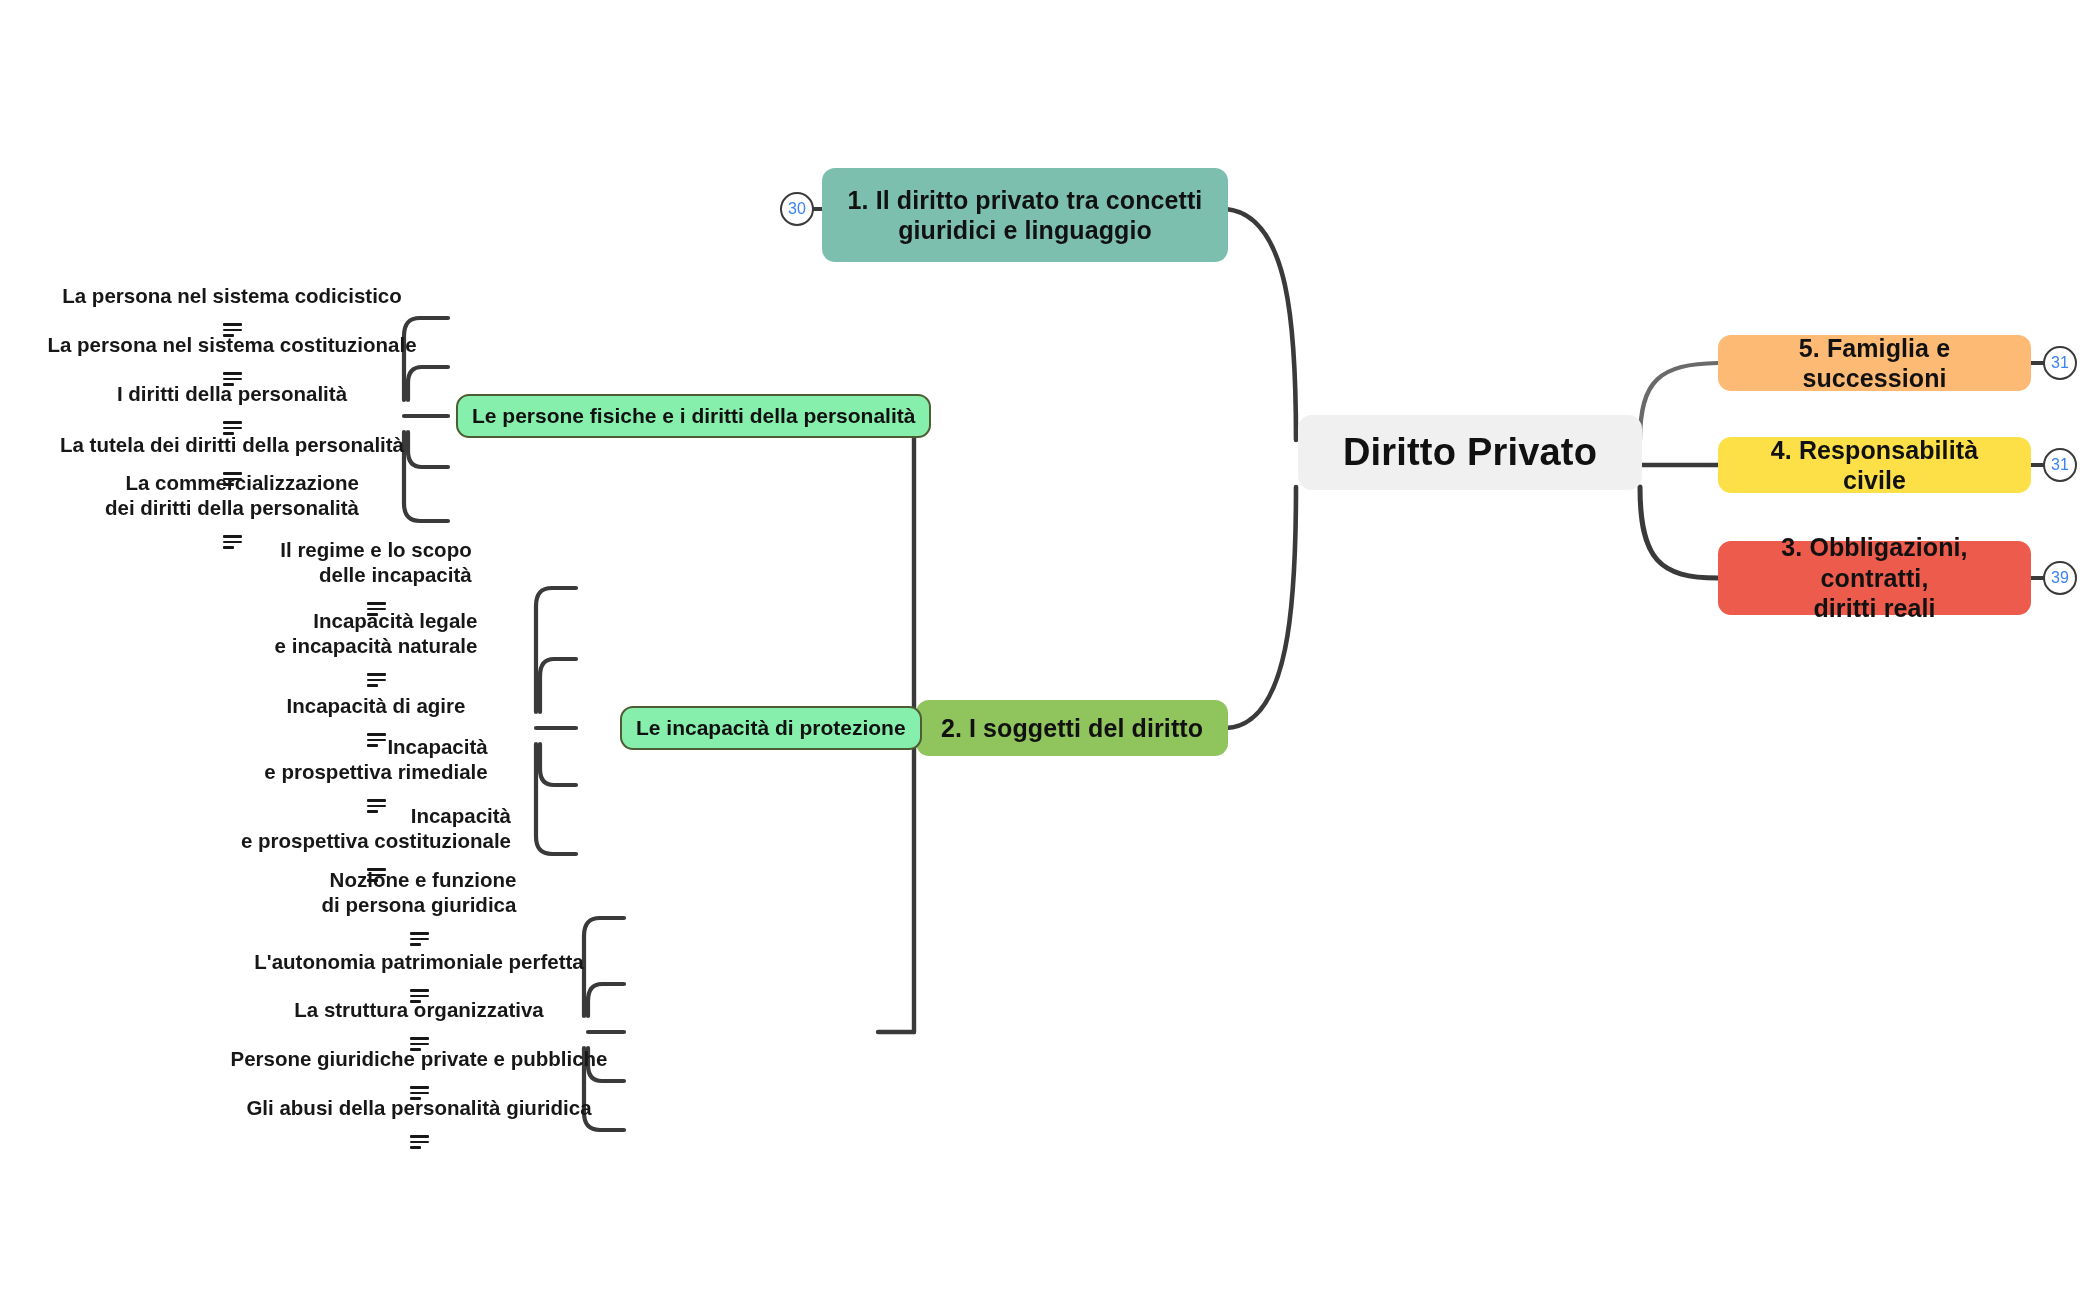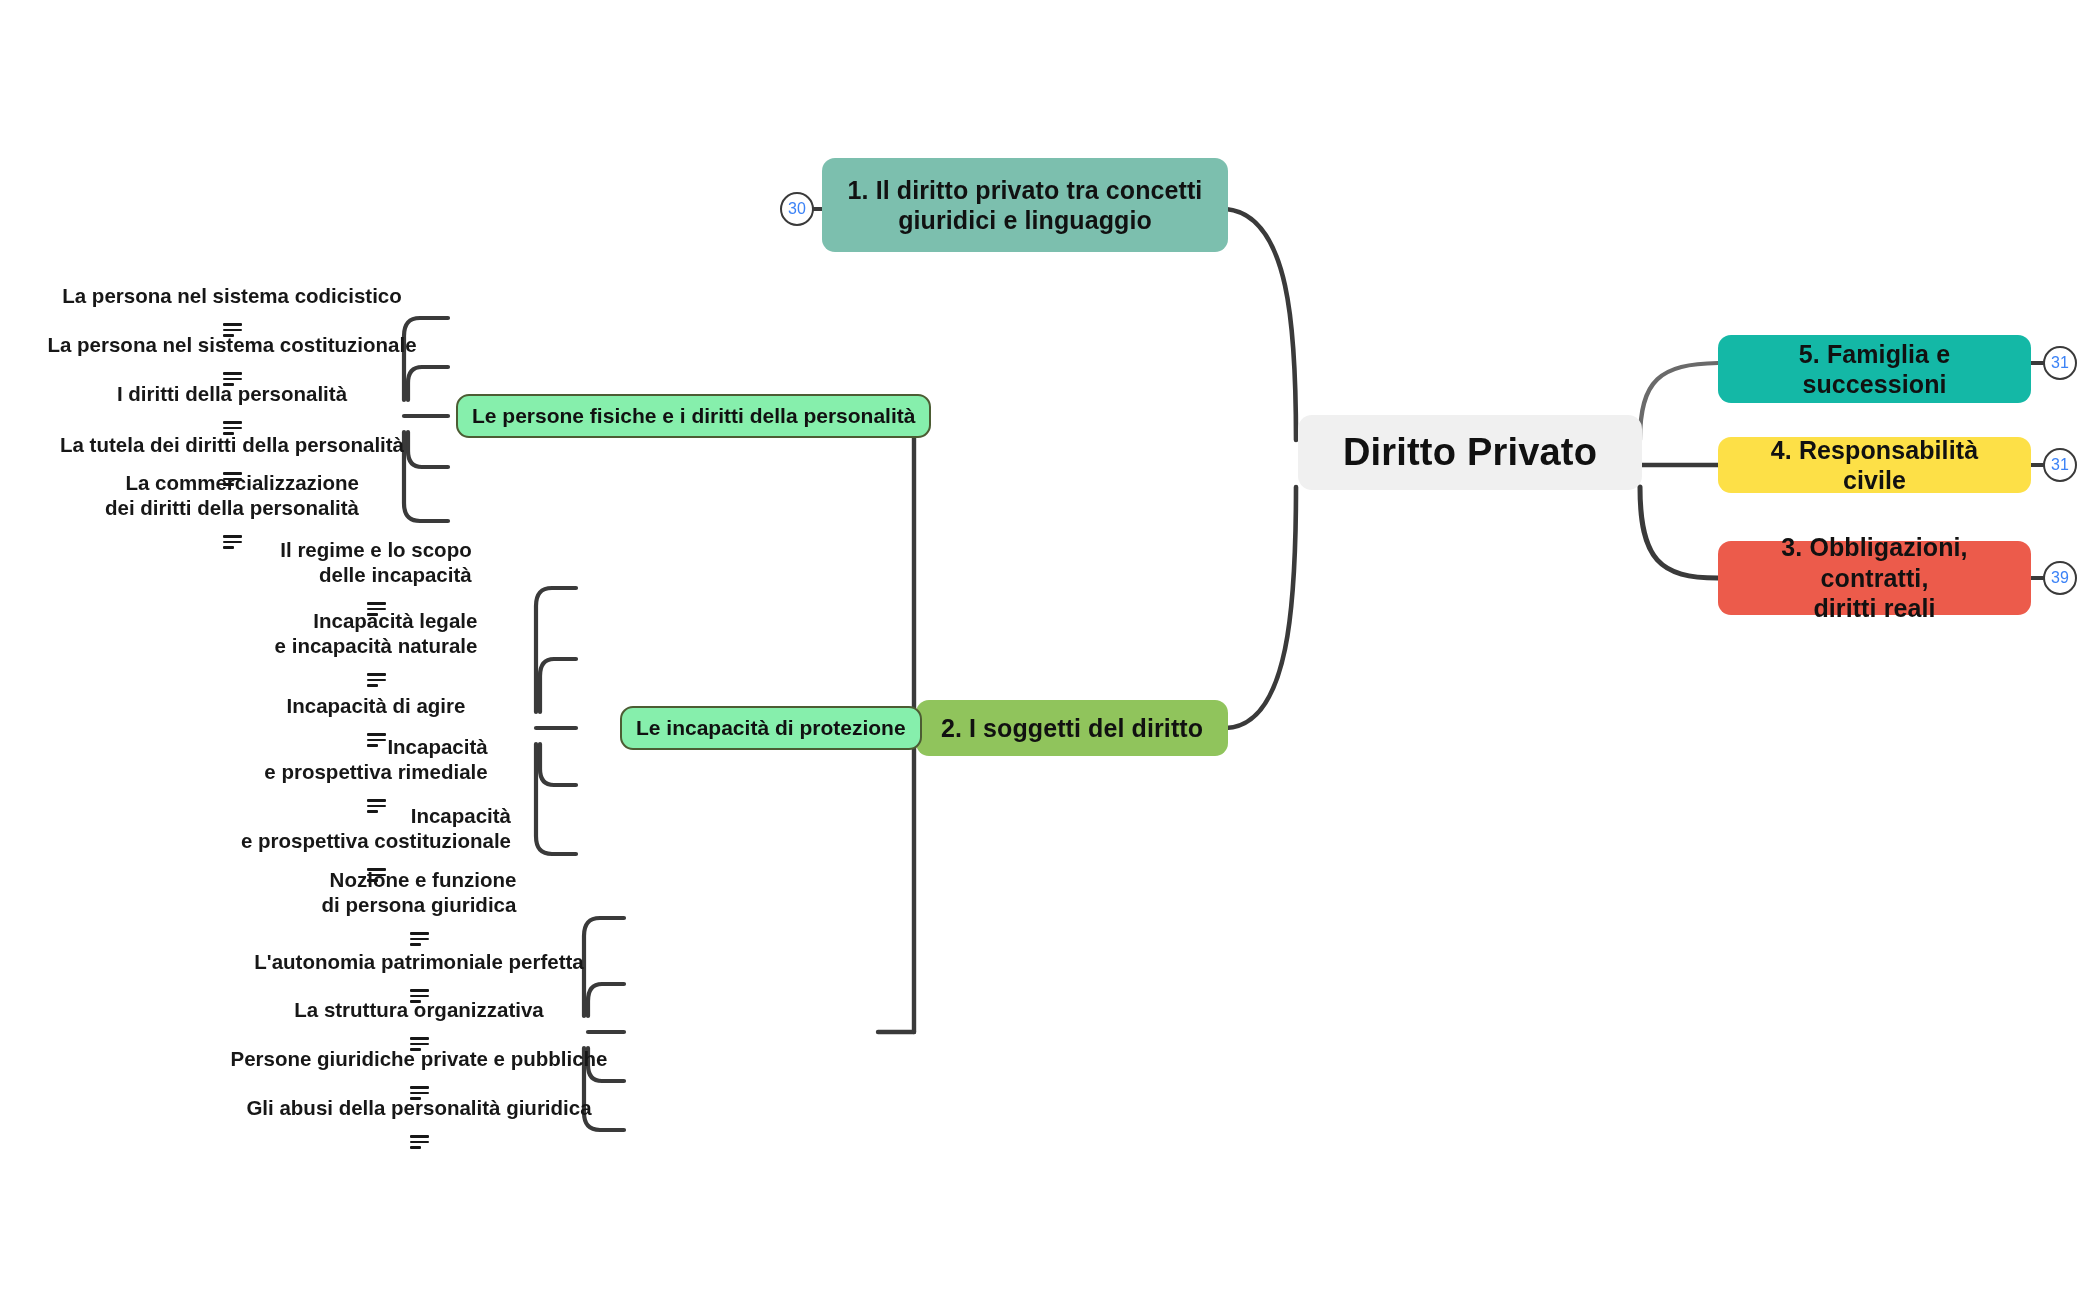--- a/index.html
+++ b/index.html
@@ -178,21 +178,21 @@
       <path d="M2031,363 L2043,363"></path>
       <path d="M2031,465 L2043,465"></path>
       <path d="M2031,578 L2043,578"></path>
     </g>
   </svg>
 
   <div class="node root" style="left:1298px; top:415px; width:344px; height:75px;">
     <span>Diritto Privato</span>
   </div>
 
-  <div class="node topic" style="left:822px; top:158px; width:406px; height:94px; background:#7cbfae;align-items:center;">
+  <div class="node topic" style="left:822px; top:168px; width:406px; height:94px; background:#7cbfae;align-items:center;">
     <span>1. Il diritto privato tra concetti
 giuridici e linguaggio</span>
   </div>
   <div class="badge" style="left:780px; top:192px;">
     <span>30</span>
   </div>
 
   <div class="node topic" style="left:916px; top:700px; width:312px; height:56px; background:#90c45c;">
     <span>2. I soggetti del diritto</span>
   </div>
@@ -205,21 +205,21 @@
     <span>39</span>
   </div>
 
   <div class="node topic" style="left:1718px; top:437px; width:313px; height:56px; background:#fde047;">
     <span>4. Responsabilità civile</span>
   </div>
   <div class="badge" style="left:2043px; top:448px;">
     <span>31</span>
   </div>
 
-  <div class="node topic" style="left:1718px; top:335px; width:313px; height:68px; background:#14b8a6;">
+  <div class="node topic" style="left:1718px; top:335px; width:313px; height:56px; background:#fdba74;">
     <span>5. Famiglia e successioni</span>
   </div>
   <div class="badge" style="left:2043px; top:346px;">
     <span>31</span>
   </div>
 
   <div class="node subtopic" style="left:448px; top:394px; height:44px;">
     <span>Le persone fisiche e i diritti della personalità</span>
   </div>
 

